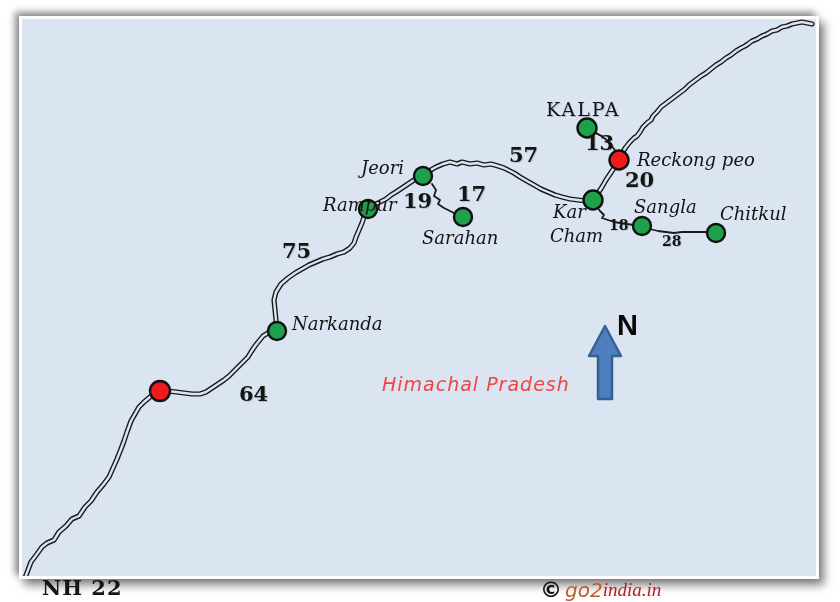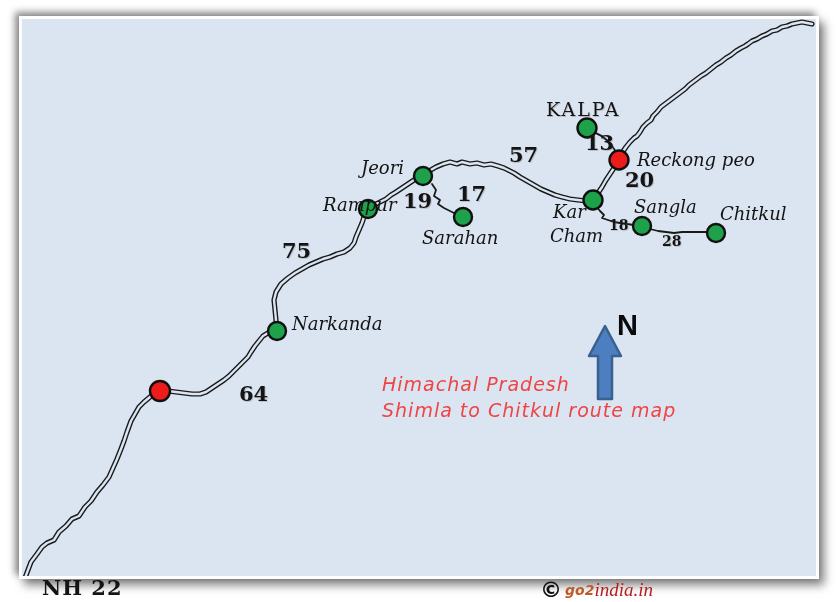--- a/index.html
+++ b/index.html
@@ -27,21 +27,21 @@
   .dist{ font-family:"DejaVu Serif", serif; font-weight:bold; font-size:21px;
          text-shadow:1px 1px 0 rgba(110,110,110,.3); }
   .dist-sm{ font-size:14px; }
   .hwy{ font-family:"DejaVu Serif", serif; font-weight:bold; font-size:21px; letter-spacing:1px; }
   .compass-n{ font-family:"Liberation Sans", sans-serif; font-weight:bold; font-size:29px; color:#0a0a0a; }
   .caption{ position:absolute; z-index:3; font:italic 19px "DejaVu Sans", sans-serif;
             color:#ef4444; line-height:26px; letter-spacing:1px; }
   .watermark{ position:absolute; z-index:5; left:540px; top:577px; display:flex; align-items:center;
               font-family:"DejaVu Sans", sans-serif; }
   .wm-c{ font-size:22px; font-weight:bold; color:#111; margin-right:3px; }
-  .wm-left{ font-style:italic; font-weight:bold; font-size:14px; color:#bf5b2b; }
+  .wm-left{ font-style:italic; font-weight:normal; font-size:20px; color:#bf5b2b; }
   .wm-right{ font-style:italic; font-size:19px; color:#b91c1c;font-family:Liberation Serif, serif; }
 </style>
 </head>
 <body>
 
 <div class="stage">
 
   <div class="map-frame"></div>
 
   <svg class="roads" viewBox="22 19 794 557">
@@ -116,21 +116,20 @@
   <div class="lbl dist" style="left:625px; top:169px;">20</div>
   <div class="lbl dist dist-sm" style="left:609px; top:218px;">18</div>
   <div class="lbl dist dist-sm" style="left:662px; top:234px;">28</div>
 
   <div class="lbl hwy" style="left:42px; top:553px;margin-top:24px;">NH 22</div>
 
   <div class="lbl compass-n" style="left:617px; top:311px;">N</div>
 
   <div class="caption" style="left:382px; top:371px;">
     <div>Himachal Pradesh</div>
-    <div>Shimla to Chitkul route map</div>
   </div>
 
   <div class="watermark">
     <span class="wm-c">©</span>
     <span class="wm-left">go2</span>
     <span class="wm-right">india.in</span>
   </div>
 
 </div>
 

